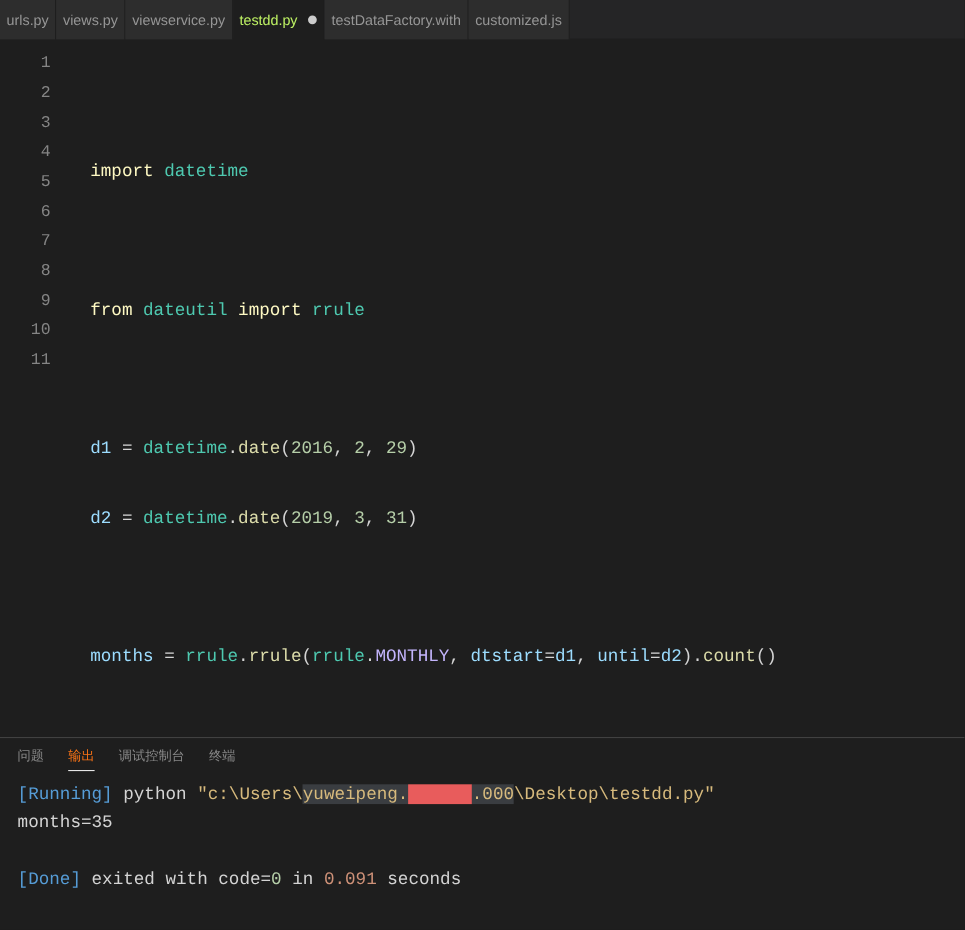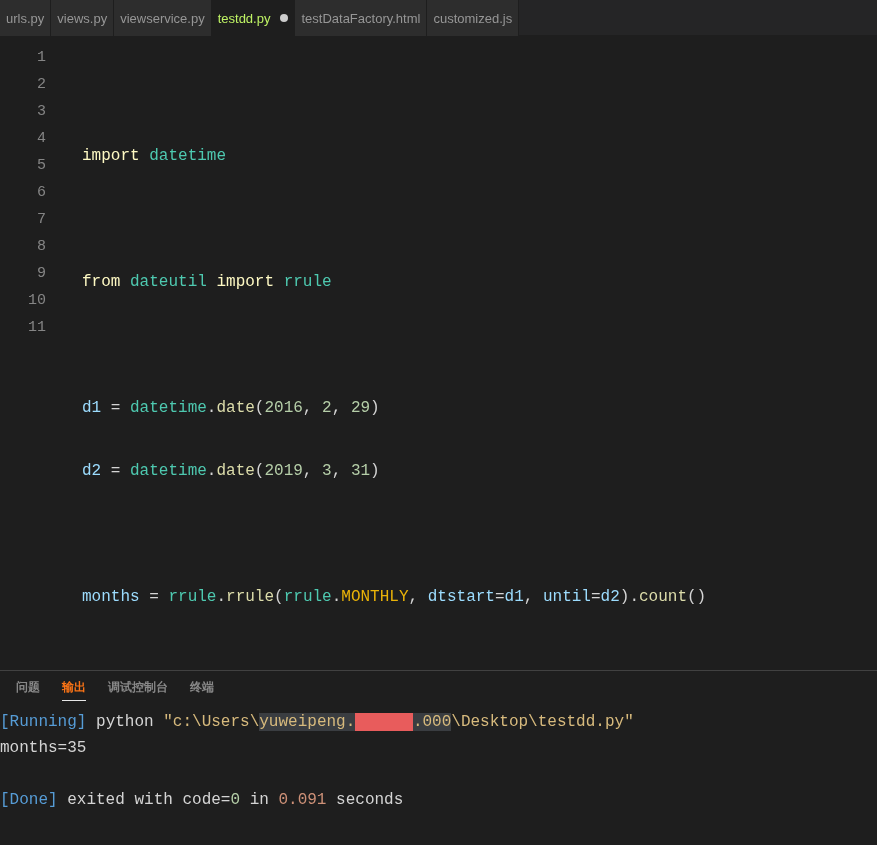--- a/index.html
+++ b/index.html
@@ -73,40 +73,40 @@
     .code .line {
       height: 27px;
       line-height: 27px;
       padding-left: 18px;
     }
     .kw { color: #fef9c3; }
     .mod { color: #4ec9b0; }
     .var { color: #9cdcfe; }
     .fn { color: #dcdcaa; }
     .num { color: #b5cea8; }
-    .const { color: #eab308; }
+    .const { color: #c4b5fd; }
     .panel {
       height: 175px;
       background: #1e1e1e;
       border-top: 1px solid #414141;
       display: flex;
       flex-direction: column;
       font-size: 14px;
     }
     .panel-tabs {
       display: flex;
       gap: 22px;
       padding: 8px 16px 6px;
       font-size: 12px;
       font-family: -apple-system, 'Segoe UI', sans-serif;
     }
-    .panel-tab { color: #888; cursor: pointer; font-weight: bold; }
+    .panel-tab { color: #888; cursor: pointer; }
     .panel-tab.active { color: #f97316; border-bottom: 1px solid #e7e7e7; padding-bottom: 4px; }
     .panel-body {
-      padding: 2px 0;
+      padding: 2px 16px;
       font-size: 16px;
       line-height: 26px;
       white-space: pre;
     }
     .run { color: #569cd6; }
     .done { color: #569cd6; }
     .ok { color: #b5cea8; }
     .time { color: #ce9178; }
     .path { color: #d7ba7d; }
     .sel { background: #3a3d41; }
@@ -126,21 +126,21 @@
       <span>views.py</span>
     </div>
     <div class="tab">
       <span>viewservice.py</span>
     </div>
     <div class="tab active">
       <span>testdd.py</span>
       <span class="dot"></span>
     </div>
     <div class="tab">
-      <span>testDataFactory.html</span>
+      <span>testDataFactory.with</span>
     </div>
     <div class="tab">
       <span>customized.js</span>
     </div>
   </div>
 
 <div class="editor">
   <div class="gutter" id="gutter">
       <div class="ln">1</div>
       <div class="ln">2</div>

